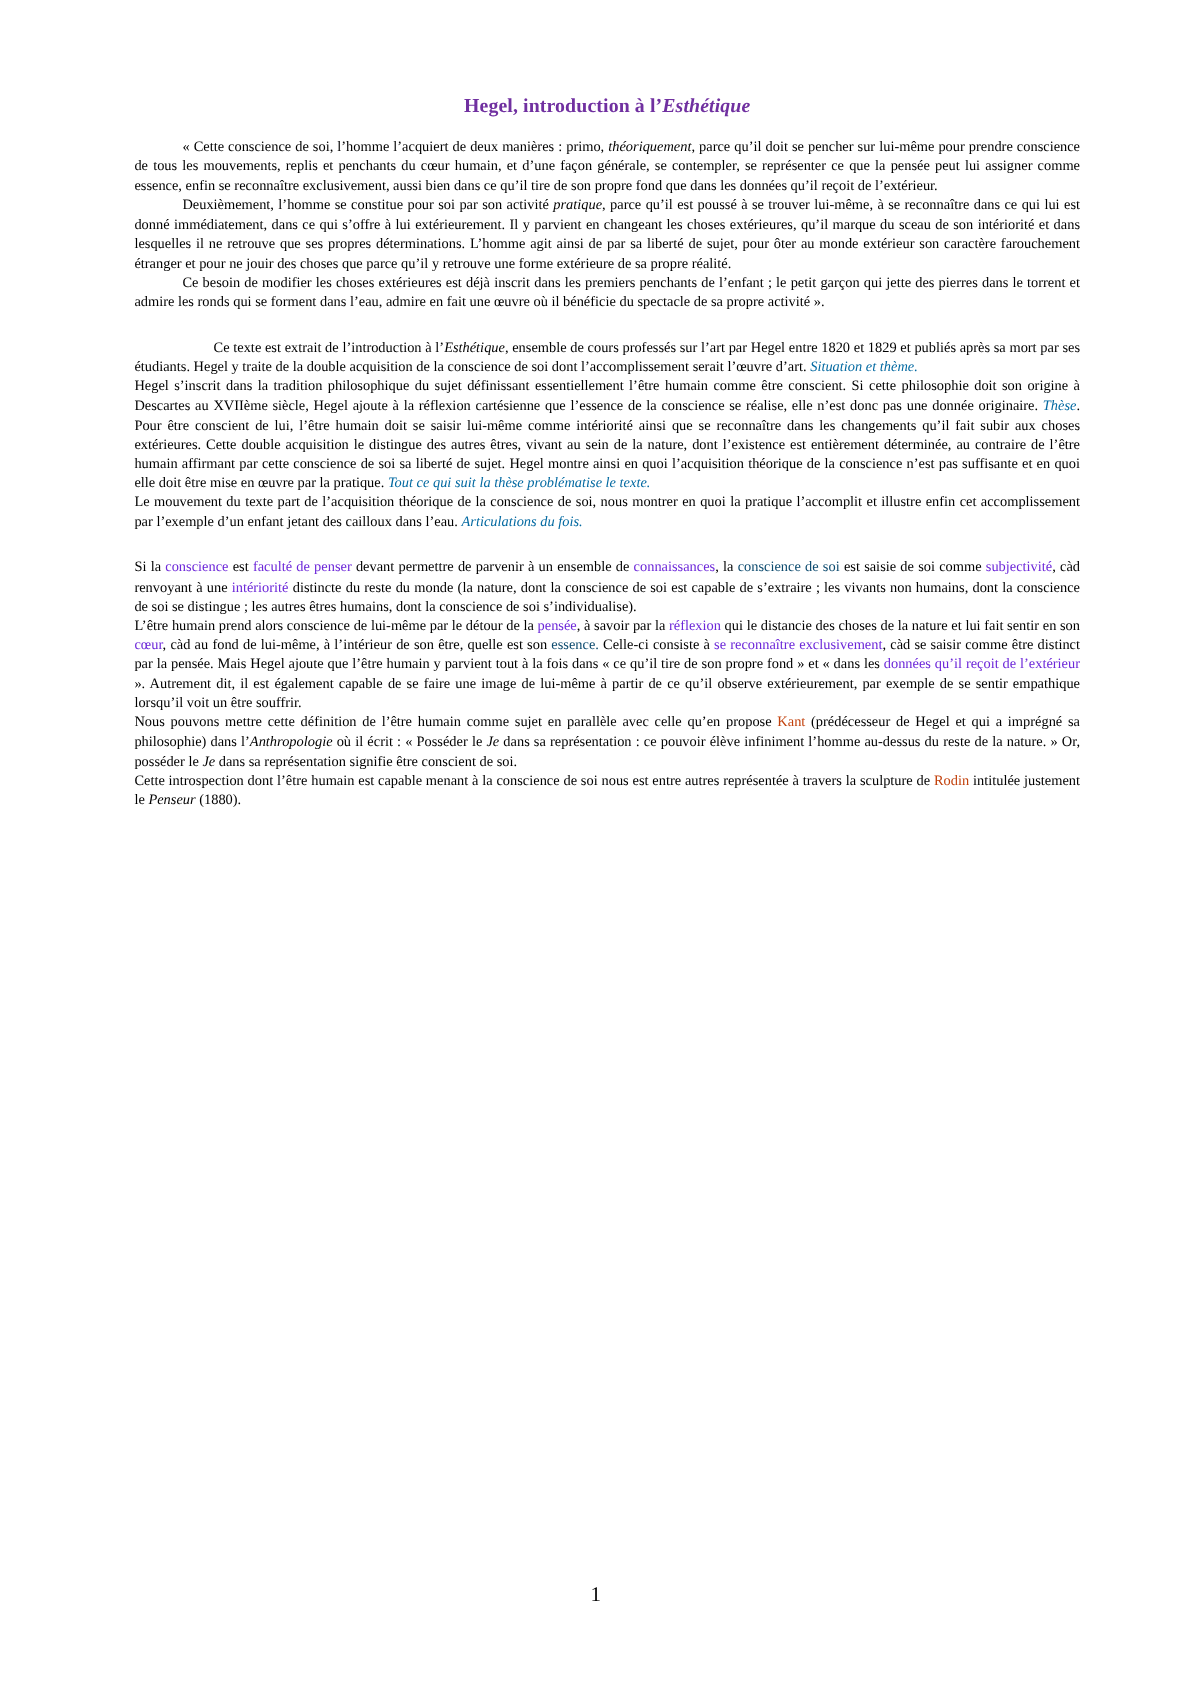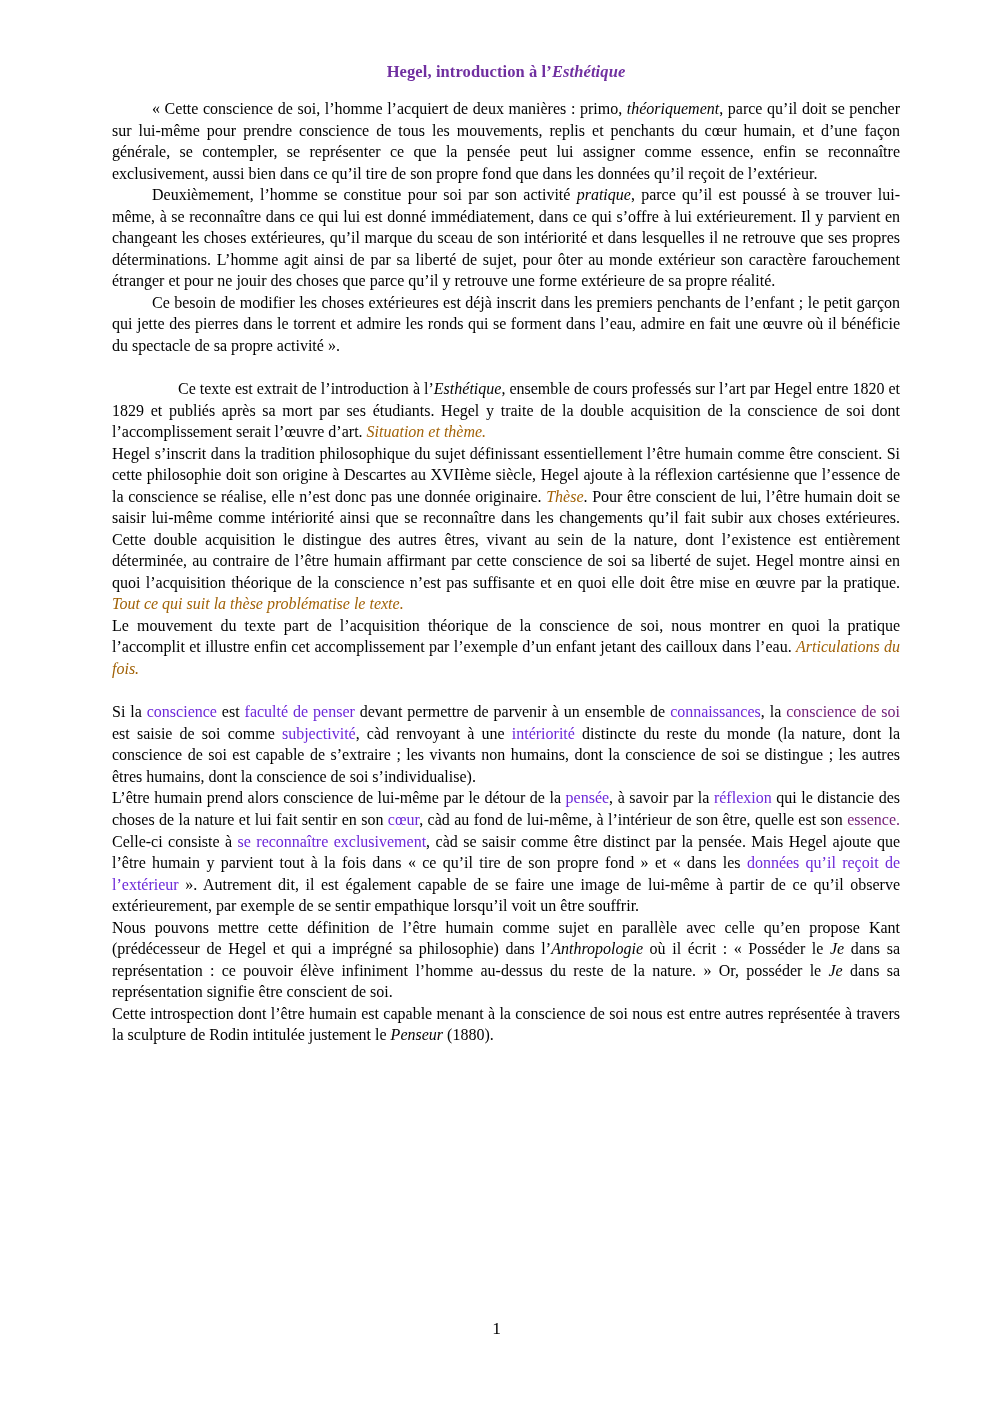--- a/index.html
+++ b/index.html
@@ -16,58 +16,58 @@
     position: relative;
     overflow: hidden;
   }
   .page {
     position: absolute;
     left: 0;
     top: 0;
     width: 993px;
     height: 996px;
     box-sizing: border-box;
-    padding: 62px 93px 0 112px;
+    padding: 78px 93px 0 112px;
   }
   .doc-title {
     text-align: center;
     font-weight: bold;
     font-size: 16.5px;
     color: #7030a0;
     margin: 0 0 16px 0;
     letter-spacing: 0.1px;
   }
   .doc-title .it {
     font-style: italic;
   }
   .body-block {
     width: 788px;
-    font-size: 16px;
+    font-size: 12px;
     line-height: 1.345;
     text-align: justify;
     text-justify: inter-word;
     -webkit-hyphens: none;
     hyphens: none;
   }
   p {
     margin: 0;
     text-align: justify;
   }
   p.indent {
     text-indent: 40px;
   }
   p.indent-wide {
     text-indent: 66px;
   }
   .spacer-md { height: 22px; }
   .it { font-style: italic; }
-  .blue { color: #a16207; font-style: italic; }
+  .blue { color: #0369a1; font-style: italic; }
   .purple { color: #6d28d9; }
-  .red { color: #701a75; }
-  .green { color: #000000; }
+  .red { color: #0c4a6e; }
+  .green { color: #c2410c; }
   .page-number {
     position: absolute;
     left: 0;
     top: 1318px;
     width: 993px;
     text-align: center;
     font-size: 17.4px;
     font-family: "Liberation Serif", "DejaVu Serif", serif;
     color: #000000;
   }

